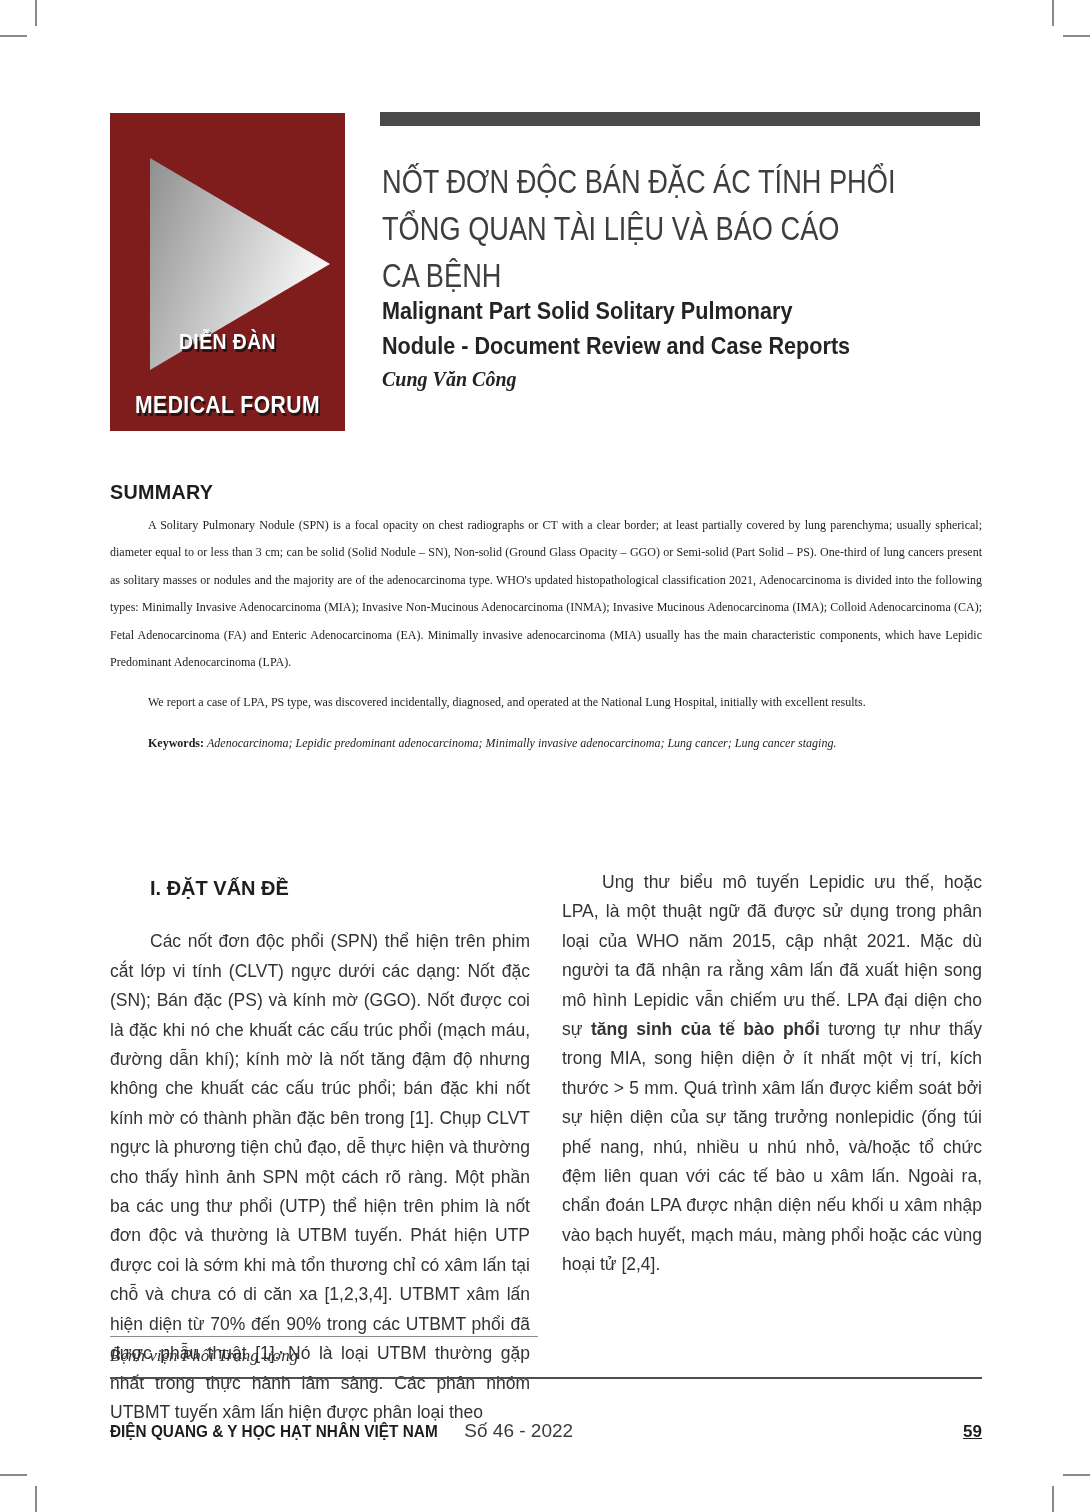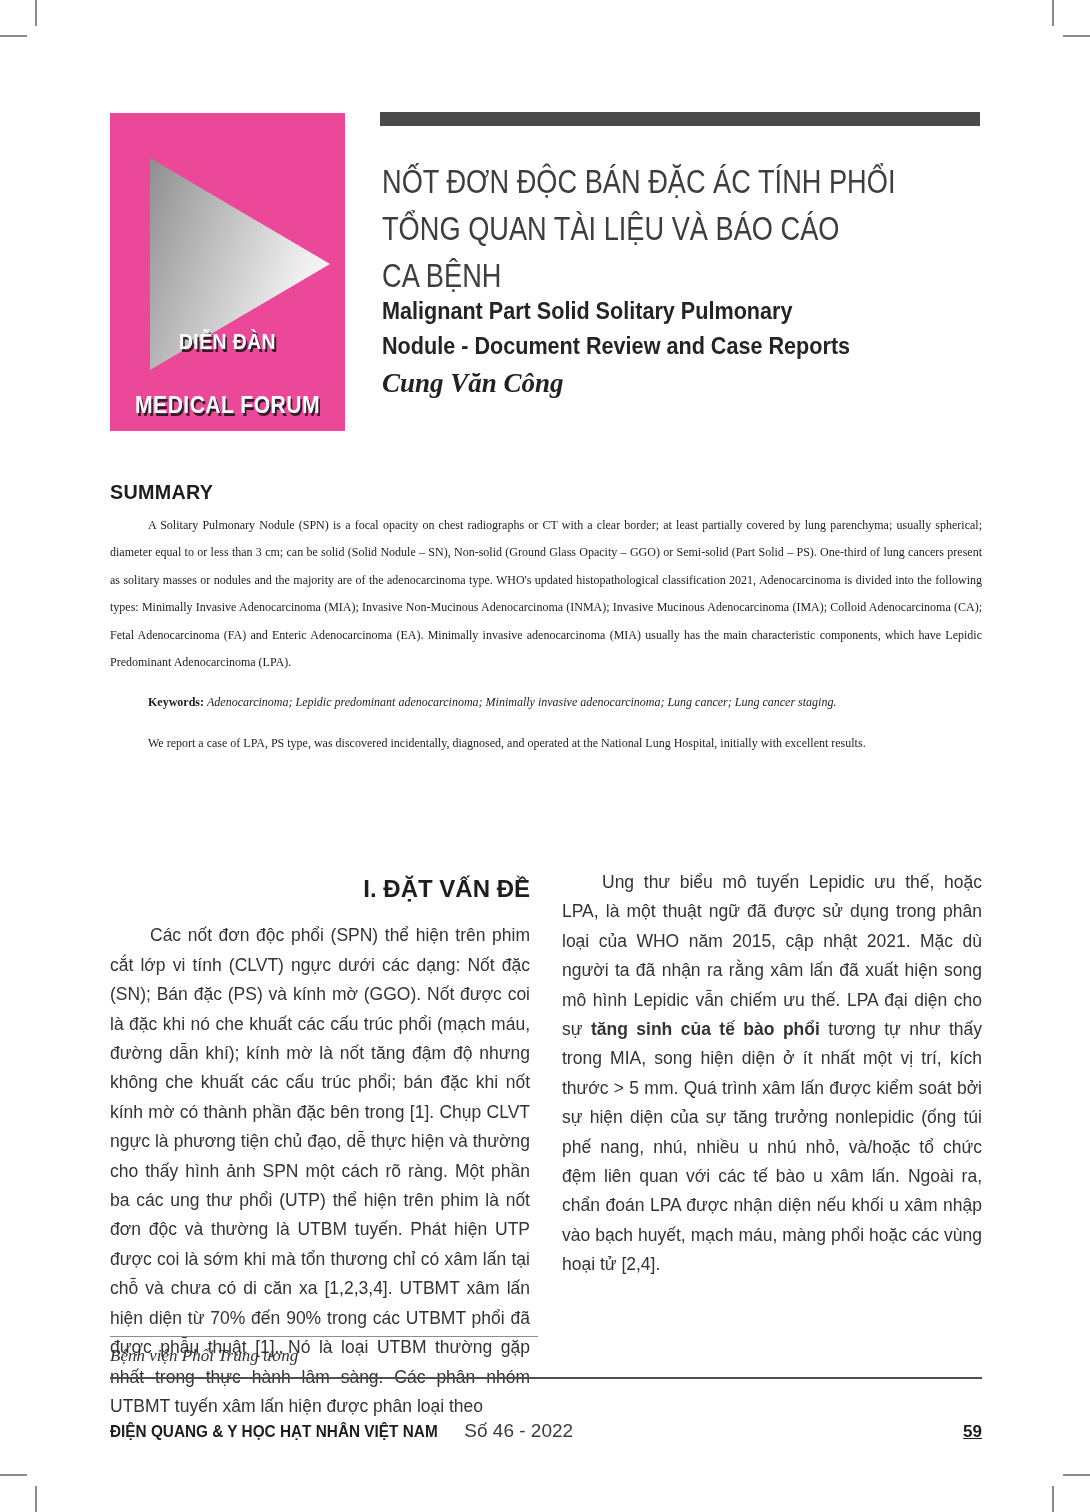--- a/index.html
+++ b/index.html
@@ -2,48 +2,48 @@
 <html><head>
 <meta charset="utf-8">
 <style>
   html,body{margin:0;padding:0;}
   body{
     width:1090px;height:1512px;position:relative;background:#ffffff;
     font-family:"Liberation Sans",sans-serif;color:#2b2b2b;overflow:hidden;
   }
   .crop{position:absolute;background:#8a8a8a;}
   
-  .logo-box{position:absolute;left:110px;top:113px;width:235px;height:318px;background:#ec4899;}
+  .logo-box{position:absolute;left:110px;top:113px;width:235px;height:318px;background:#7f1d1d;}
   .logo-arrow{position:absolute;left:40px;top:45px;width:180px;height:212px;
     clip-path:polygon(0 0,100% 50%,0 100%);
     background:linear-gradient(110deg,#8f8f8f 0%,#c9c9c9 45%,#efefef 75%,#ffffff 100%);}
   .logo-text{position:absolute;left:0;width:235px;text-align:center;color:#ffffff;
     font-weight:bold;white-space:nowrap;letter-spacing:.5px;
     text-shadow:2px 3px 0 rgba(20,20,20,.85);transform:scaleX(.88);transform-origin:center;}
   .logo-line1{top:216px;font-size:22px;}
   .logo-line2{top:278px;font-size:24px;}
   .top-bar{position:absolute;left:380px;top:112px;width:600px;height:14px;background:#4a4a4a;}
   .title-vi{position:absolute;left:382px;top:158px;color:#3e3e3e;font-size:34px;line-height:47px;
     transform:scaleX(.80);transform-origin:left top;white-space:nowrap;letter-spacing:0;}
   .title-en{position:absolute;left:382px;top:293px;color:#242424;font-weight:bold;font-size:24px;
     line-height:35px;transform:scaleX(.90);transform-origin:left top;white-space:nowrap;}
   .author{position:absolute;left:382px;top:368px;font-family:"Liberation Serif",serif;
-    font-weight:bold;font-style:italic;font-size:27px;color:#222;}
+    font-weight:bold;font-style:italic;font-size:20px;color:#222;}
   
   .summary-head{position:absolute;left:110px;top:480px;font-weight:bold;font-size:21px;color:#1d1d1d;
     transform:scaleX(.94);transform-origin:left top;letter-spacing:.3px;}
   .summary{position:absolute;left:110px;top:512px;width:872px;font-family:"Liberation Serif",serif;
     font-size:12px;line-height:27.4px;color:#1c1c1c;text-align:justify;}
   .summary p{margin:0 0 13px 0;text-indent:38px;}
   .kw-label{font-weight:bold;font-style:normal;}
   .kw-text{font-style:italic;}
   
   .columns{position:absolute;left:110px;top:868px;width:872px;display:flex;gap:32px;}
   .col{width:420px;font-size:17.5px;line-height:29.4px;color:#333;text-align:justify;}
-  .sec-head{font-weight:bold;font-size:24px;color:#1e1e1e;margin:6px 0 18px 40px;text-align:right;}
+  .sec-head{font-weight:bold;font-size:20px;color:#1e1e1e;margin:6px 0 24px 40px;text-align:left;}
   .col p{margin:0;}
   .col p.indent{text-indent:40px;}
   .col p + p{margin-top:14px;}
   .bold{font-weight:bold;}
   
   .affil-rule{position:absolute;left:110px;top:1336px;width:428px;height:1px;background:#8d8d8d;}
   .affiliation{position:absolute;left:110px;top:1346px;font-family:"Liberation Serif",serif;
     font-style:italic;font-size:17px;color:#2e2e2e;}
   .footer-rule{position:absolute;left:110px;top:1377px;width:872px;height:2px;background:#4e4e4e;}
   .footer{position:absolute;left:110px;top:1420px;width:872px;display:flex;align-items:baseline;}
@@ -80,22 +80,22 @@
 <div class="title-en">
   <div>Malignant Part Solid Solitary Pulmonary</div>
   <div>Nodule - Document Review and Case Reports</div>
 </div>
 
 <div class="author">Cung Văn Công</div>
 
 <div class="summary-head">SUMMARY</div>
 <div class="summary">
   <p>A Solitary Pulmonary Nodule (SPN) is a focal opacity on chest radiographs or CT with a clear border; at least partially covered by lung parenchyma; usually spherical; diameter equal to or less than 3 cm; can be solid (Solid Nodule – SN), Non-solid (Ground Glass Opacity – GGO) or Semi-solid (Part Solid – PS). One-third of lung cancers present as solitary masses or nodules and the majority are of the adenocarcinoma type. WHO's updated histopathological classification 2021, Adenocarcinoma is divided into the following types: Minimally Invasive Adenocarcinoma (MIA); Invasive Non-Mucinous Adenocarcinoma (INMA); Invasive Mucinous Adenocarcinoma (IMA); Colloid Adenocarcinoma (CA); Fetal Adenocarcinoma (FA) and Enteric Adenocarcinoma (EA). Minimally invasive adenocarcinoma (MIA) usually has the main characteristic components, which have Lepidic Predominant Adenocarcinoma (LPA).</p>
+  <p>We report a case of  LPA, PS type, was discovered incidentally, diagnosed, and operated at the National Lung Hospital, initially with excellent results.</p>
   <p><span class="kw-label">Keywords: </span><span class="kw-text">Adenocarcinoma; Lepidic predominant adenocarcinoma; Minimally invasive adenocarcinoma; Lung cancer; Lung cancer staging.</span></p>
-  <p>We report a case of  LPA, PS type, was discovered incidentally, diagnosed, and operated at the National Lung Hospital, initially with excellent results.</p>
 </div>
 
 <div class="columns">
   <div class="col">
     <div class="sec-head">I. ĐẶT VẤN ĐỀ</div>
     <p class="indent">Các nốt đơn độc phổi (SPN) thể hiện trên phim cắt lớp vi tính (CLVT) ngực dưới các dạng: Nốt đặc (SN); Bán đặc (PS) và kính mờ (GGO). Nốt được coi là đặc khi nó che khuất các cấu trúc phổi (mạch máu, đường dẫn khí); kính mờ là nốt tăng đậm độ nhưng không che khuất các cấu trúc phổi; bán đặc khi nốt kính mờ có thành phần đặc bên trong [1]. Chụp CLVT ngực là phương tiện chủ đạo, dễ thực hiện và thường cho thấy hình ảnh SPN một cách rõ ràng.  Một phần ba các ung thư  phổi (UTP) thể hiện trên phim là nốt đơn độc và thường là UTBM tuyến. Phát hiện UTP được coi là sớm khi mà tổn thương chỉ có xâm lấn tại chỗ và chưa có di căn xa [1,2,3,4]. UTBMT xâm lấn hiện diện từ 70% đến 90% trong các UTBMT phổi đã được phẫu thuật [1]. Nó là loại UTBM thường gặp nhất trong thực hành lâm sàng. Các phân nhóm UTBMT tuyến xâm lấn hiện được phân loại theo</p>
   </div>
   <div class="col">
     <p class="indent"><span>Ung thư biểu mô tuyến Lepidic ưu thế, hoặc LPA, là một thuật ngữ đã được sử dụng trong phân loại của WHO năm 2015, cập nhật 2021. Mặc dù người ta đã nhận ra rằng xâm lấn đã xuất hiện song mô hình Lepidic vẫn chiếm ưu thế. LPA  đại diện cho sự </span><span class="bold">tăng sinh của tế bào phổi</span><span> tương tự như thấy trong  MIA, song hiện diện ở ít nhất một vị trí, kích thước &gt; 5 mm. Quá trình xâm lấn được kiểm soát bởi sự hiện diện của sự tăng trưởng nonlepidic (ống túi phế nang, nhú, nhiều u nhú nhỏ, và/hoặc tổ chức đệm liên quan với các tế bào u xâm lấn. Ngoài ra, chẩn đoán LPA được nhận diện nếu khối u xâm nhập vào bạch huyết, mạch máu, màng phổi hoặc các vùng hoại tử [2,4].</span></p>
   </div>

